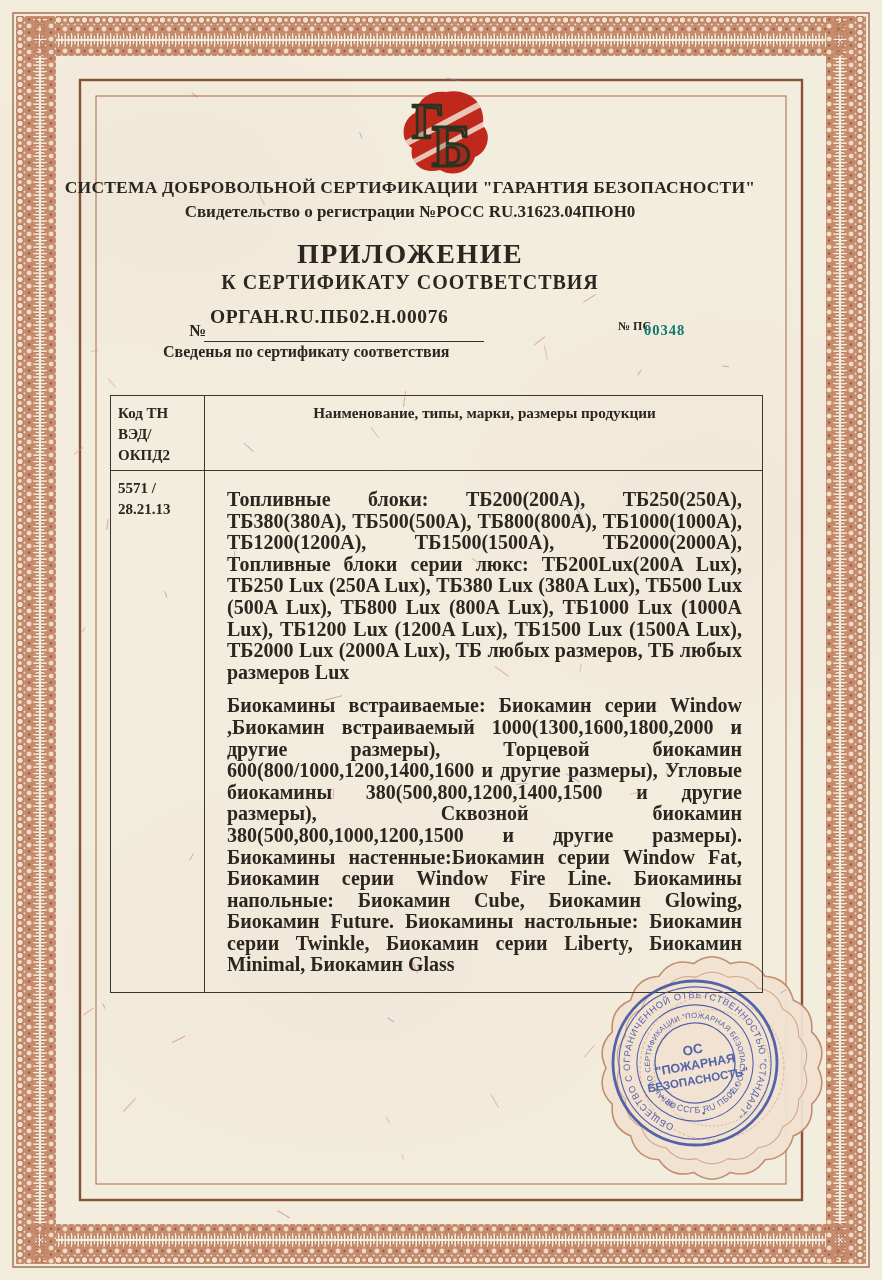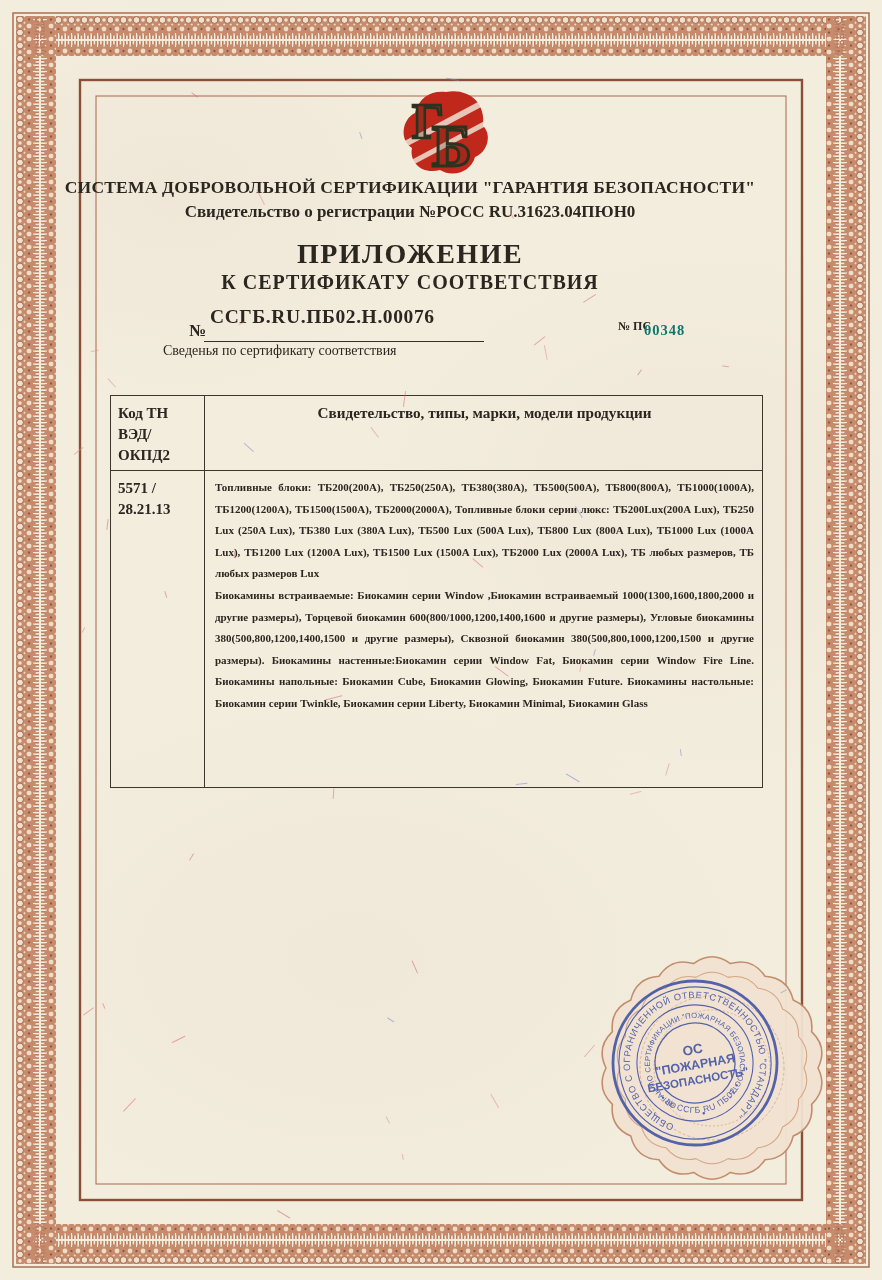--- a/index.html
+++ b/index.html
@@ -18,32 +18,32 @@
   .center-text{left:0;width:820px;text-align:center;}
   .hline1{top:177px;font-size:17.5px;font-weight:bold;letter-spacing:0.2px;}
   .hline2{top:202px;font-size:17px;font-weight:bold;}
   .title1{top:238px;font-size:28px;font-weight:bold;letter-spacing:1.5px;}
   .title2{top:271px;font-size:20px;font-weight:bold;letter-spacing:1px;}
   .certnum{left:210px;top:306px;font-size:19.5px;font-weight:bold;letter-spacing:0.6px;}
   .no-mark{left:189px;top:321px;font-size:17px;font-weight:bold;}
   .no-underline{left:204px;top:341px;width:280px;border-top:1.6px solid #35302a;}
   .form-no{left:618px;top:319px;font-size:12px;font-weight:bold;}
   .form-no-val{left:644px;top:322px;font-size:14.5px;font-weight:bold;color:#0f766e;letter-spacing:1px;}
-  .subtitle{left:163px;top:343px;font-size:14px;font-weight:normal;}
+  .subtitle{left:163px;top:343px;font-size:16px;font-weight:bold;}
   table.products{
     position:absolute;left:110px;top:395px;width:653px;height:365px;
     border-collapse:collapse;table-layout:fixed;
   }
   table.products td{border:1.7px solid #3c362c;vertical-align:top;}
   td.c1{width:82px;padding:7px 4px 4px 7px;font-size:15px;font-weight:bold;line-height:1.4;}
   td.c2{padding:6px 8px 4px 10px;}
   tr.hdr td{height:52px;}
   tr.hdr td.c2{text-align:center;font-size:15.2px;font-weight:bold;padding-top:8px;}
   tr.body td{height:305px;}
-  .cellpara{font-size:11px;font-weight:bold;line-height:21.6px;text-align:justify;margin:0;}
+  .cellpara{font-size:20px;font-weight:bold;line-height:21.6px;text-align:justify;margin:12px;}
   #logo-svg{left:392px;top:82px;z-index:1;}
   #stamp-svg{left:570px;top:935px;z-index:3;}
   .fiber{position:absolute;border-radius:2px;z-index:2;pointer-events:none;}
   .z1{z-index:1;}
 </style>
 </head>
 <body>
 
 <svg id="frame-svg" class="abs" width="882" height="1280">
   <defs>
@@ -102,35 +102,35 @@
     <rect x="5" y="58" width="100" height="5" fill="#f3edde" transform="rotate(-28 55 50)"></rect>
   </g>
   <text x="20" y="56" font-family="Liberation Serif, serif" font-weight="bold" font-size="50" fill="rgba(42,51,31,0.25)" stroke="#2a331f" stroke-width="2.6">Г</text>
   <text x="40" y="84" font-family="Liberation Serif, serif" font-weight="bold" font-size="60" fill="rgba(42,51,31,0.2)" stroke="#2a331f" stroke-width="3">Б</text>
 </svg>
 
 <div class="abs center-text hline1">СИСТЕМА ДОБРОВОЛЬНОЙ СЕРТИФИКАЦИИ "ГАРАНТИЯ БЕЗОПАСНОСТИ"</div>
 <div class="abs center-text hline2">Свидетельство о регистрации №РОСС RU.31623.04ПЮН0</div>
 <div class="abs center-text title1">ПРИЛОЖЕНИЕ</div>
 <div class="abs center-text title2">К СЕРТИФИКАТУ СООТВЕТСТВИЯ</div>
-<div class="abs certnum">ССГБ.RU.ПБ02.Н.00076</div>
+<div class="abs certnum">ОРГАН.RU.ПБ02.Н.00076</div>
 <div class="abs no-mark">№</div>
 <div class="abs no-underline"></div>
 <div class="abs form-no">№ ПС</div>
 <div class="abs form-no-val">00348</div>
 <div class="abs subtitle">Сведенья по сертификату соответствия</div>
 
 <table class="products z1">
   <tbody>
       <tr class="hdr">
     <td class="c1">
       <div>Код ТН ВЭД/</div>
       <div>ОКПД2</div>
     </td>
-    <td class="c2">Свидетельство, типы, марки, модели  продукции</td>
+    <td class="c2">Наименование, типы, марки, размеры  продукции</td>
   </tr>
   <tr class="body">
     <td class="c1">
       <div>5571 /</div>
       <div>28.21.13</div>
     </td>
     <td class="c2">
       <p class="cellpara">Топливные блоки: ТБ200(200А), ТБ250(250А), ТБ380(380А), ТБ500(500А), ТБ800(800А), ТБ1000(1000А), ТБ1200(1200А), ТБ1500(1500А), ТБ2000(2000А), Топливные блоки серии люкс: ТБ200Lux(200A Lux), ТБ250 Lux (250A Lux), ТБ380 Lux (380A Lux),  ТБ500 Lux (500A Lux), ТБ800 Lux (800A Lux), ТБ1000 Lux (1000A Lux), ТБ1200 Lux (1200A Lux), ТБ1500 Lux (1500A Lux), ТБ2000 Lux (2000A Lux), ТБ любых размеров, ТБ любых размеров Lux</p>
       <p class="cellpara">Биокамины встраиваемые: Биокамин серии Window ,Биокамин встраиваемый 1000(1300,1600,1800,2000 и другие размеры), Торцевой биокамин 600(800/1000,1200,1400,1600 и другие размеры), Угловые биокамины 380(500,800,1200,1400,1500 и другие размеры), Сквозной биокамин 380(500,800,1000,1200,1500 и другие размеры). Биокамины настенные:Биокамин серии Window Fat, Биокамин серии Window Fire Line. Биокамины напольные: Биокамин Cube, Биокамин Glowing, Биокамин Future. Биокамины настольные: Биокамин серии Twinkle, Биокамин серии Liberty, Биокамин Minimal, Биокамин Glass</p>
     </td>

